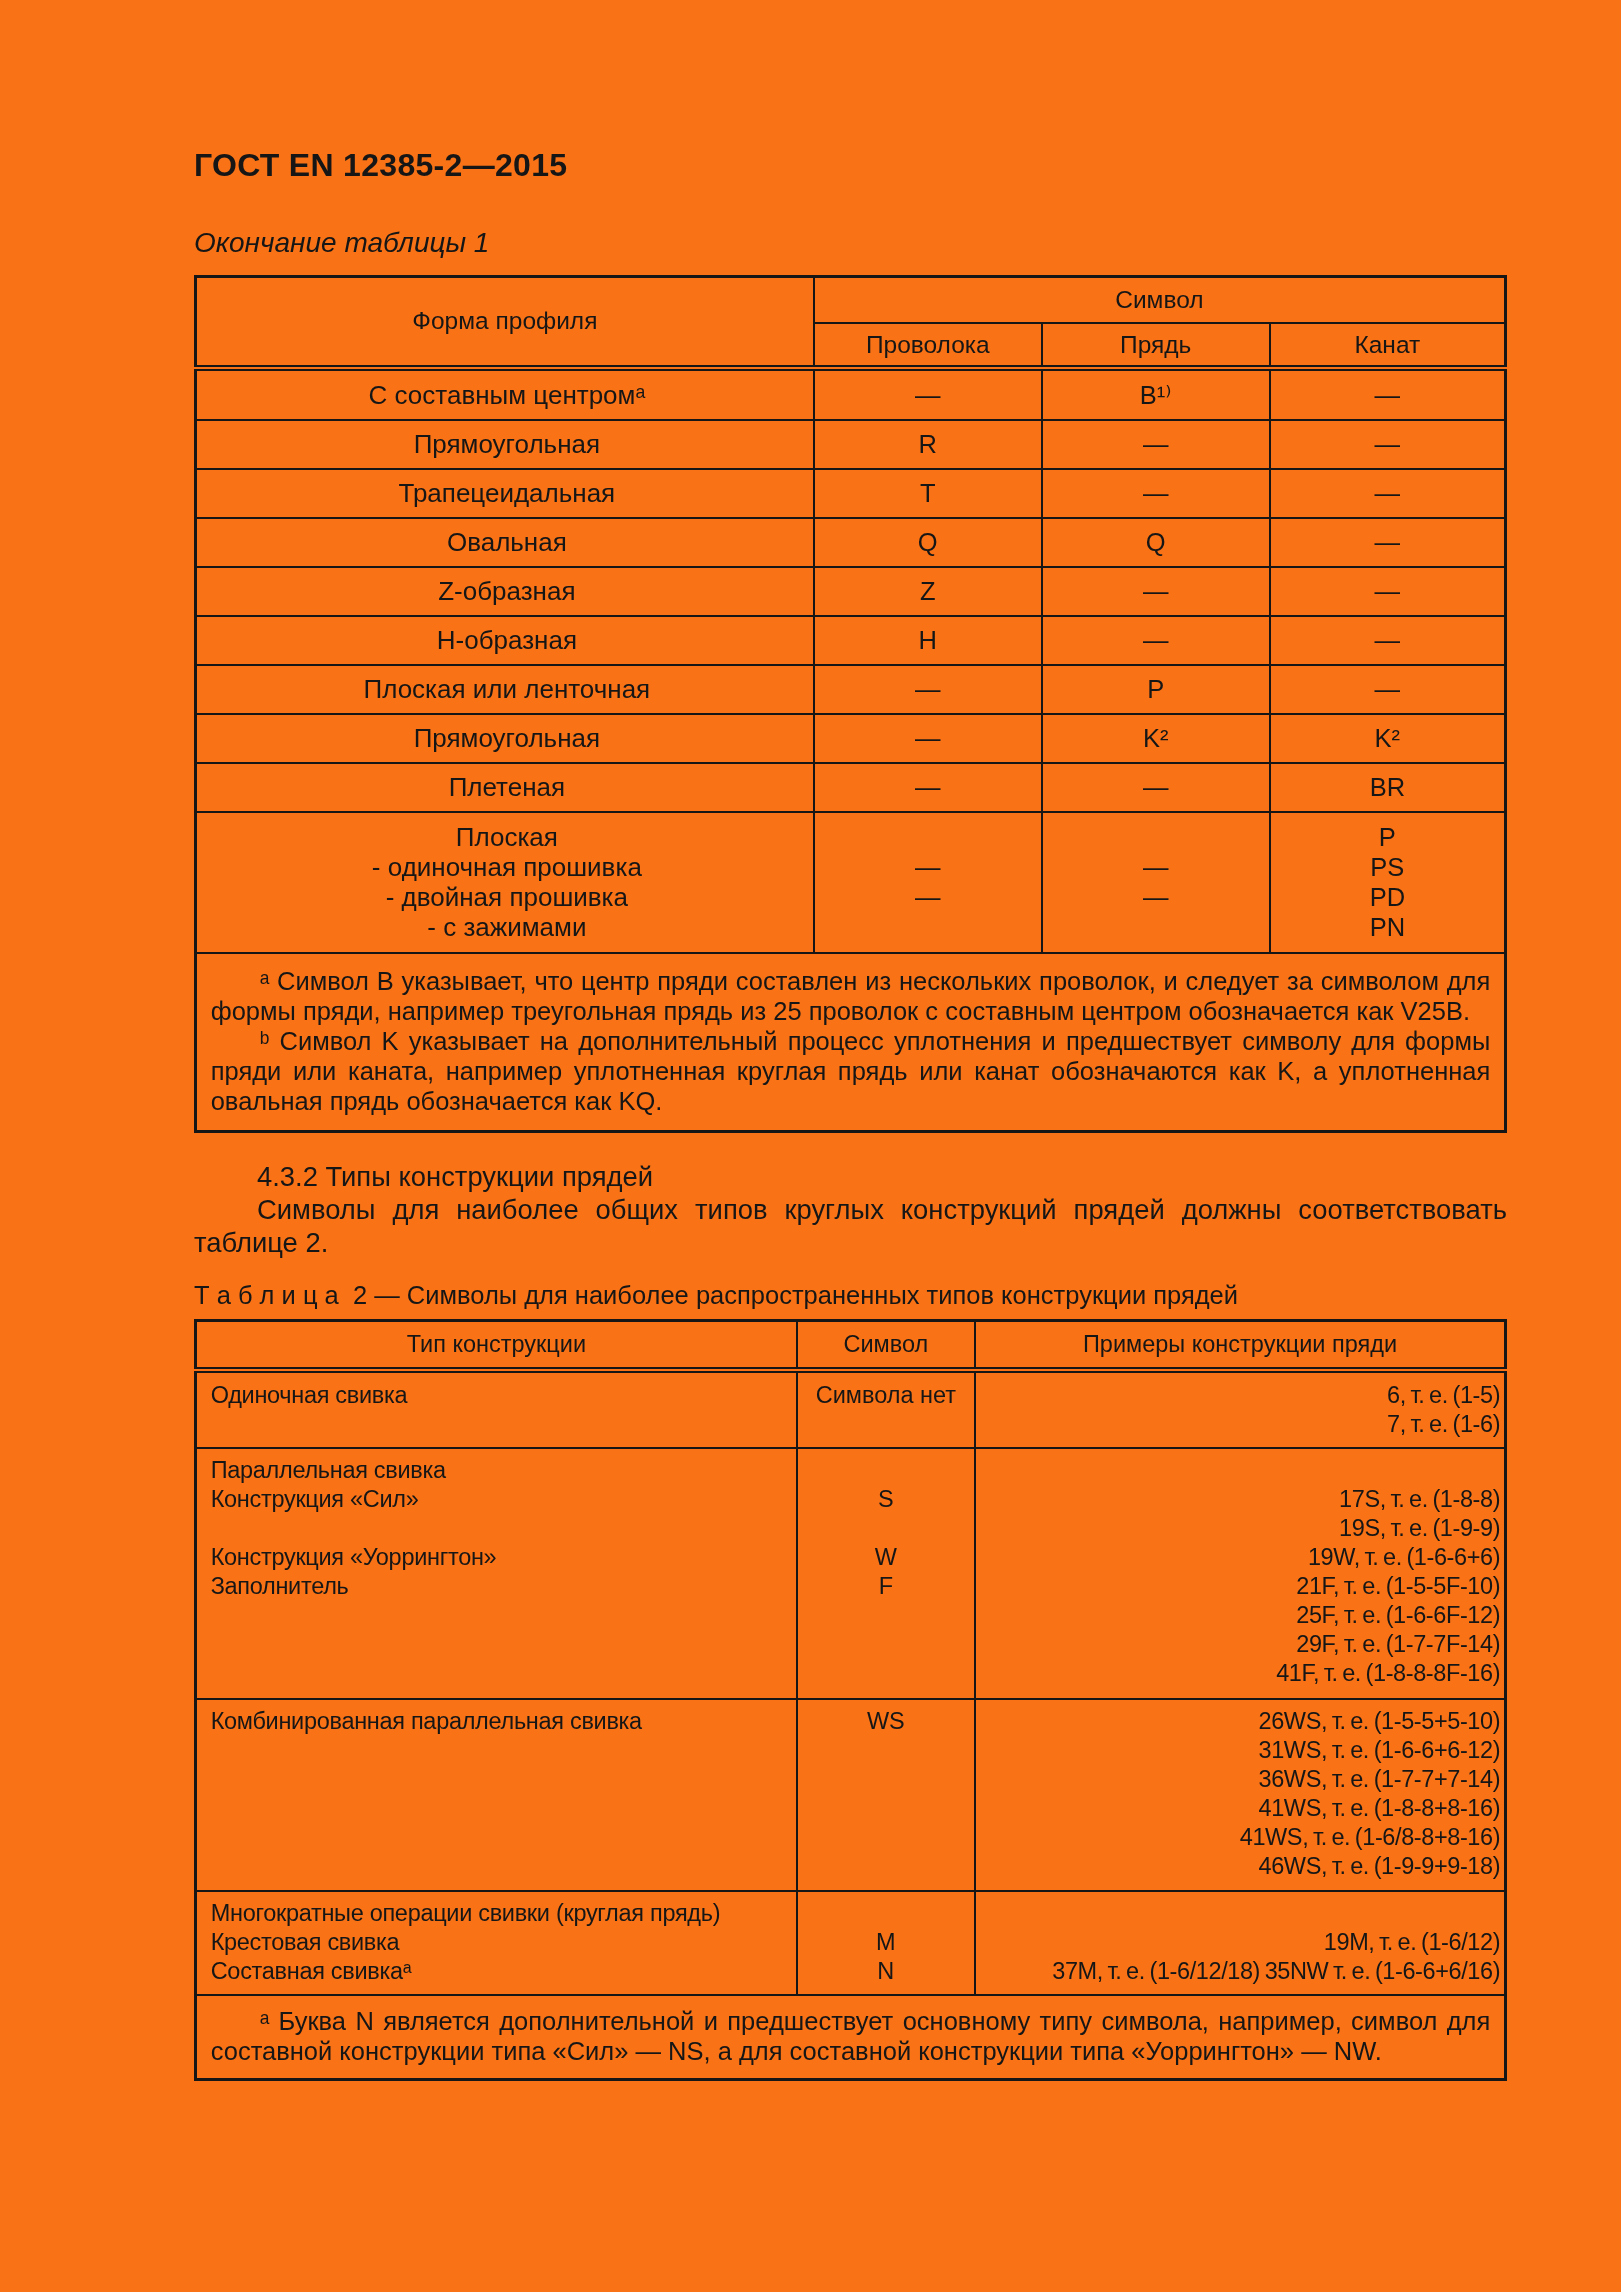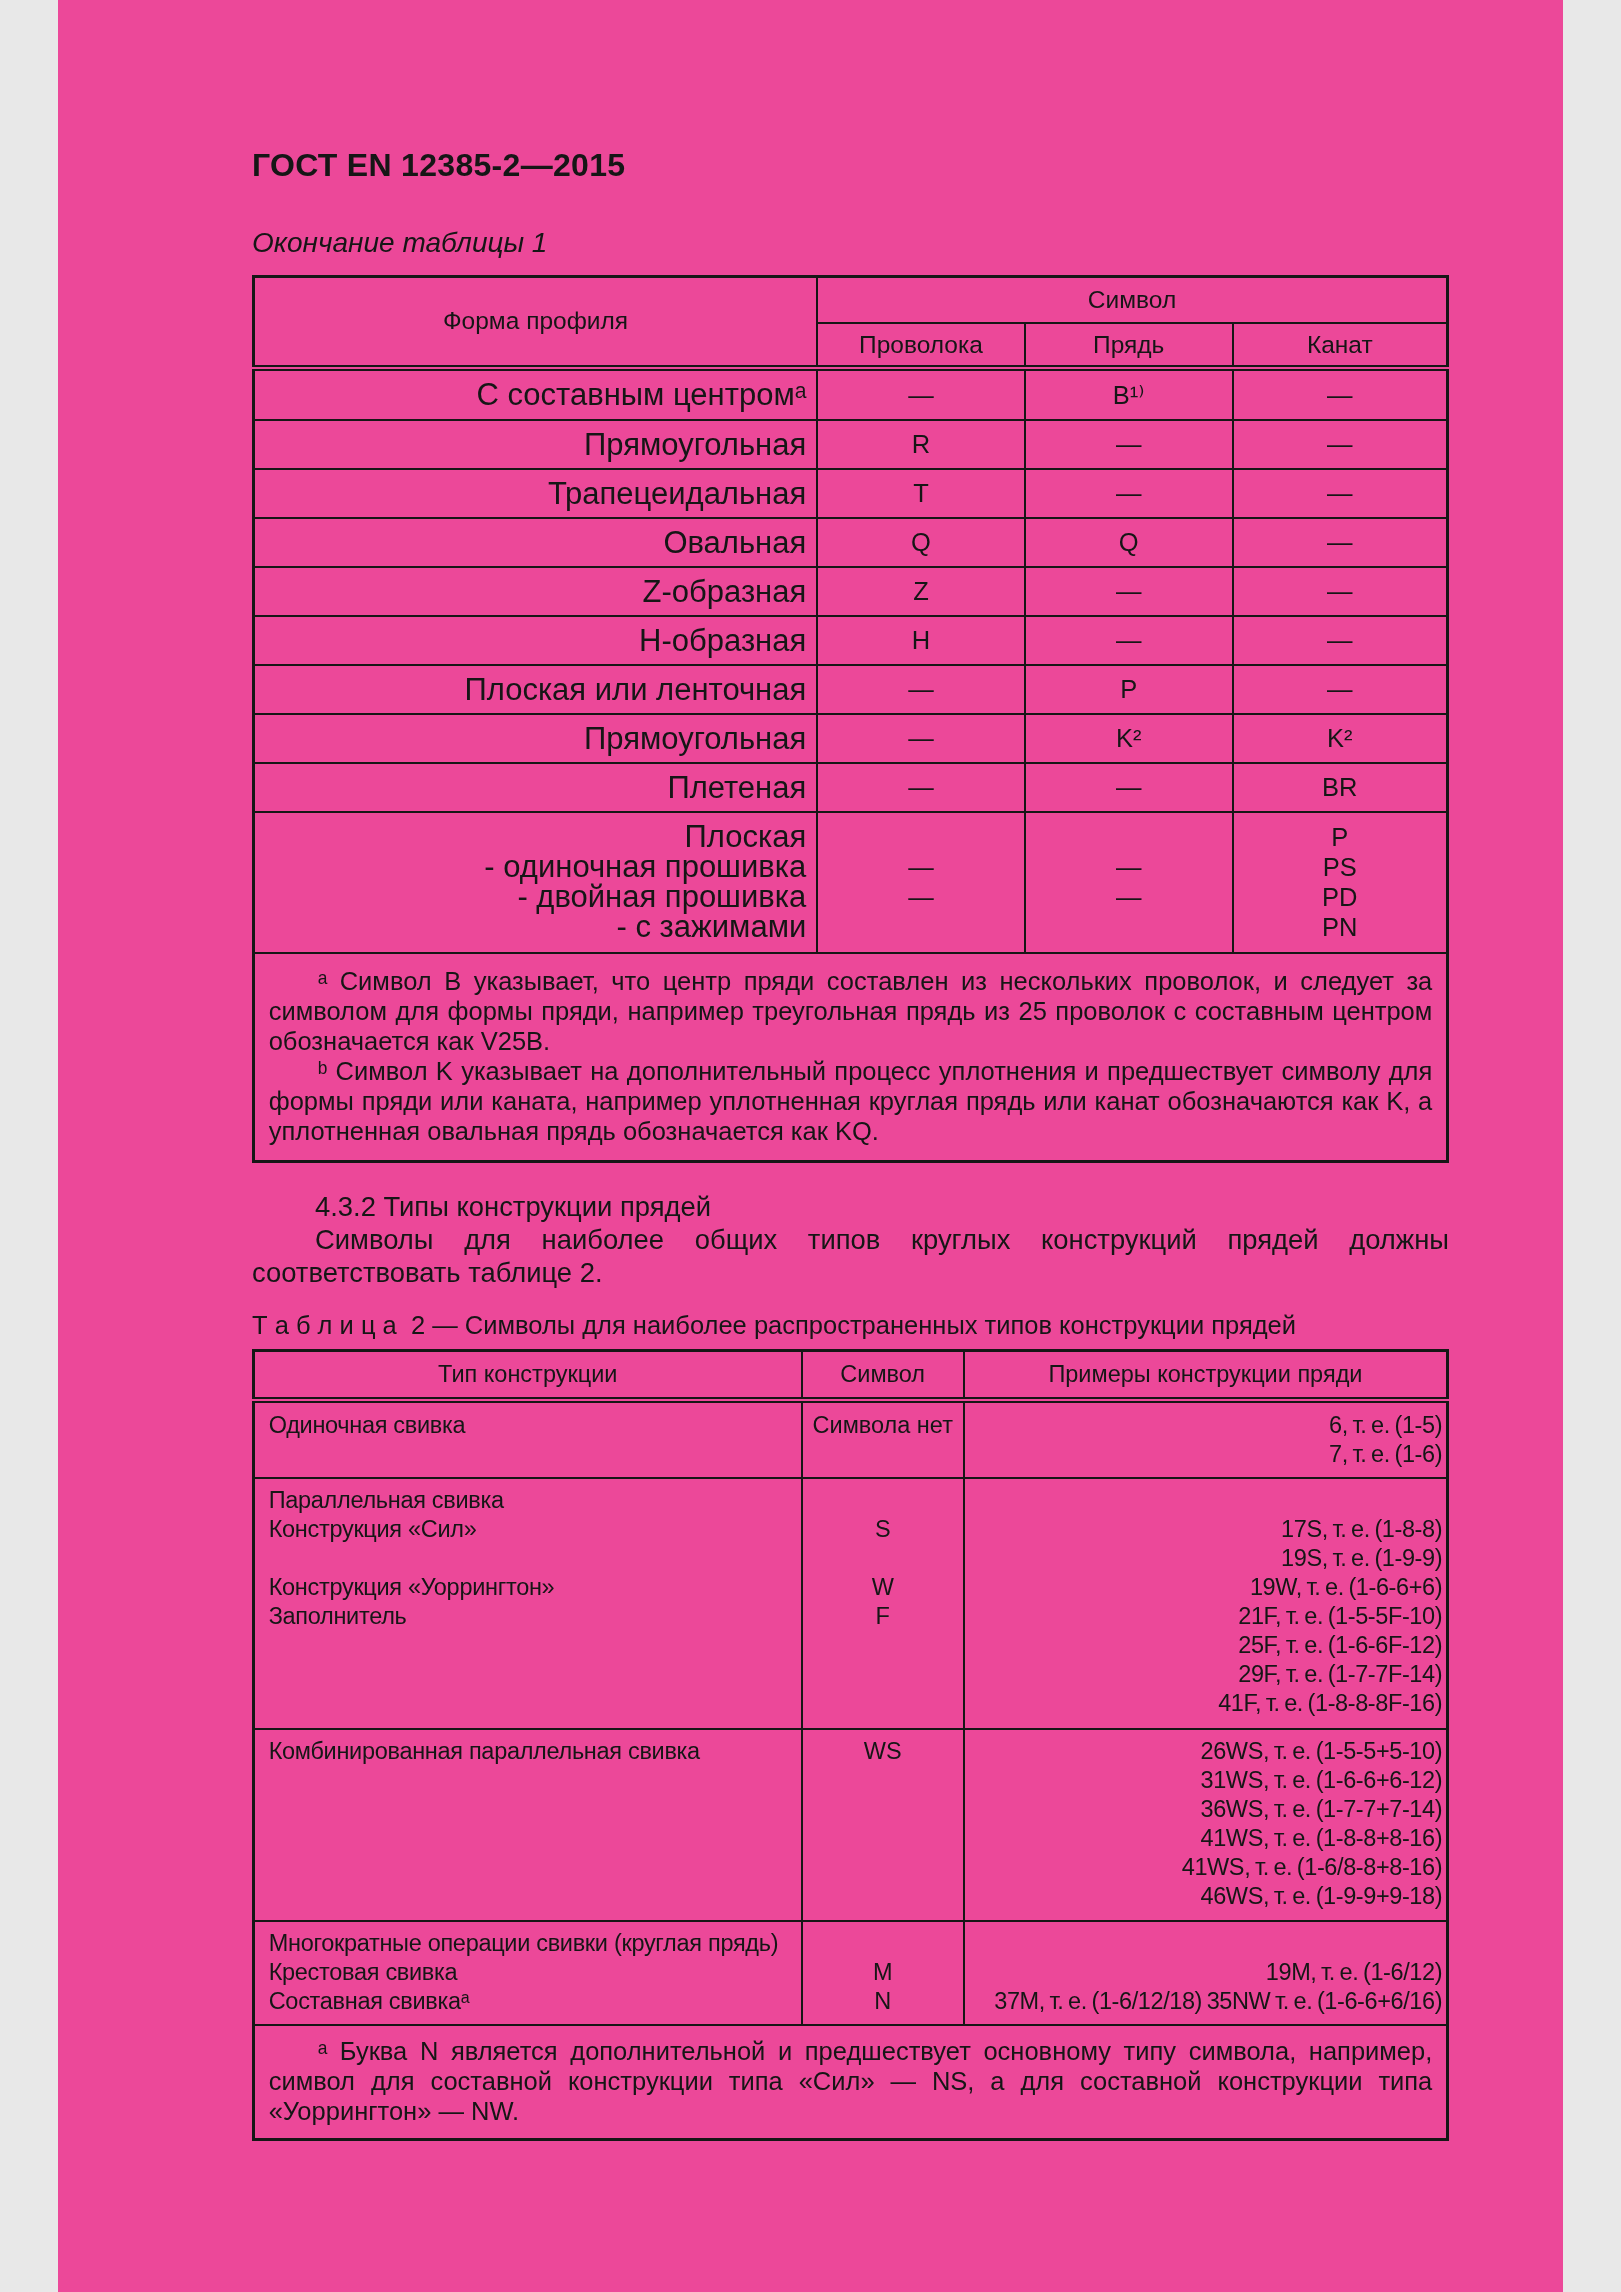--- a/index.html
+++ b/index.html
@@ -1,33 +1,33 @@
 <!DOCTYPE html>
 <html lang="ru"><head>
 <meta charset="utf-8">
 <style>
   html, body { margin:0; padding:0; background:#e8e8e8; }
   .page {
-    width:1505px; height:2293px; background:#ec4899; color:#161616;
+    width:1621px; height:2293px; background:#f97316; color:#161616;
     font-family:"Liberation Sans","DejaVu Sans",sans-serif;
     box-sizing:border-box; padding:147px 114px 0 194px;
     position:relative; overflow:hidden; margin:0 auto;
   }
   .title { font-size:32px; font-weight:bold; margin:0 0 43px 0; letter-spacing:0.3px; }
   .cont-label { font-style:italic; font-size:28px; margin:0 0 15.7px 0; }
 
   table { border-collapse:collapse; width:100%; table-layout:fixed; }
   .t1 { border:3.9px solid #161616; }
   .t1 td { border:2.9px solid #161616; }
   .t1 tr.hrow1 { height:47px; }
   .t1 tr.hrow2 { height:45px; }
   .t1 td.form-h { border-bottom:6.9px double #161616; font-size:24.5px; text-align:center; vertical-align:middle; }
   .t1 td.sym-h { font-size:24.5px; text-align:center; vertical-align:middle; border-bottom:2px solid #161616; }
   .t1 tr.hrow2 td { border-bottom:6.9px double #161616; font-size:24.5px; text-align:center; vertical-align:middle; }
-  .t1 td.c-form { text-align:right; padding:3.9px 9.8px 3.9px 13.7px; font-size:31px; vertical-align:middle; }
+  .t1 td.c-form { text-align:center; padding:3.9px 9.8px 3.9px 13.7px; font-size:26px; vertical-align:middle; }
   .t1 td.c-sym  { text-align:center; font-size:25.5px; vertical-align:middle; }
   .t1 tr.r1 { height:52px; }
   .t1 tr.r  { height:49px; }
   .t1 tr.multirow { height:141px; }
   .t1 tr.multirow td { vertical-align:top; padding-top:8.8px; padding-bottom:8.8px; line-height:30px; }
   .t1 td.fnote { padding:11.8px 13.7px 13.7px 13.7px; }
   .t1 td.fnote p { margin:0; font-size:25.5px; line-height:30px; text-align:justify; text-indent:49px; }
 
   .heading  { margin:27.4px 0 0 0; font-size:27.4px; line-height:33px; text-indent:63px; }
   .body-par { margin:0; font-size:27.4px; line-height:33px; text-indent:63px; text-align:justify; }

